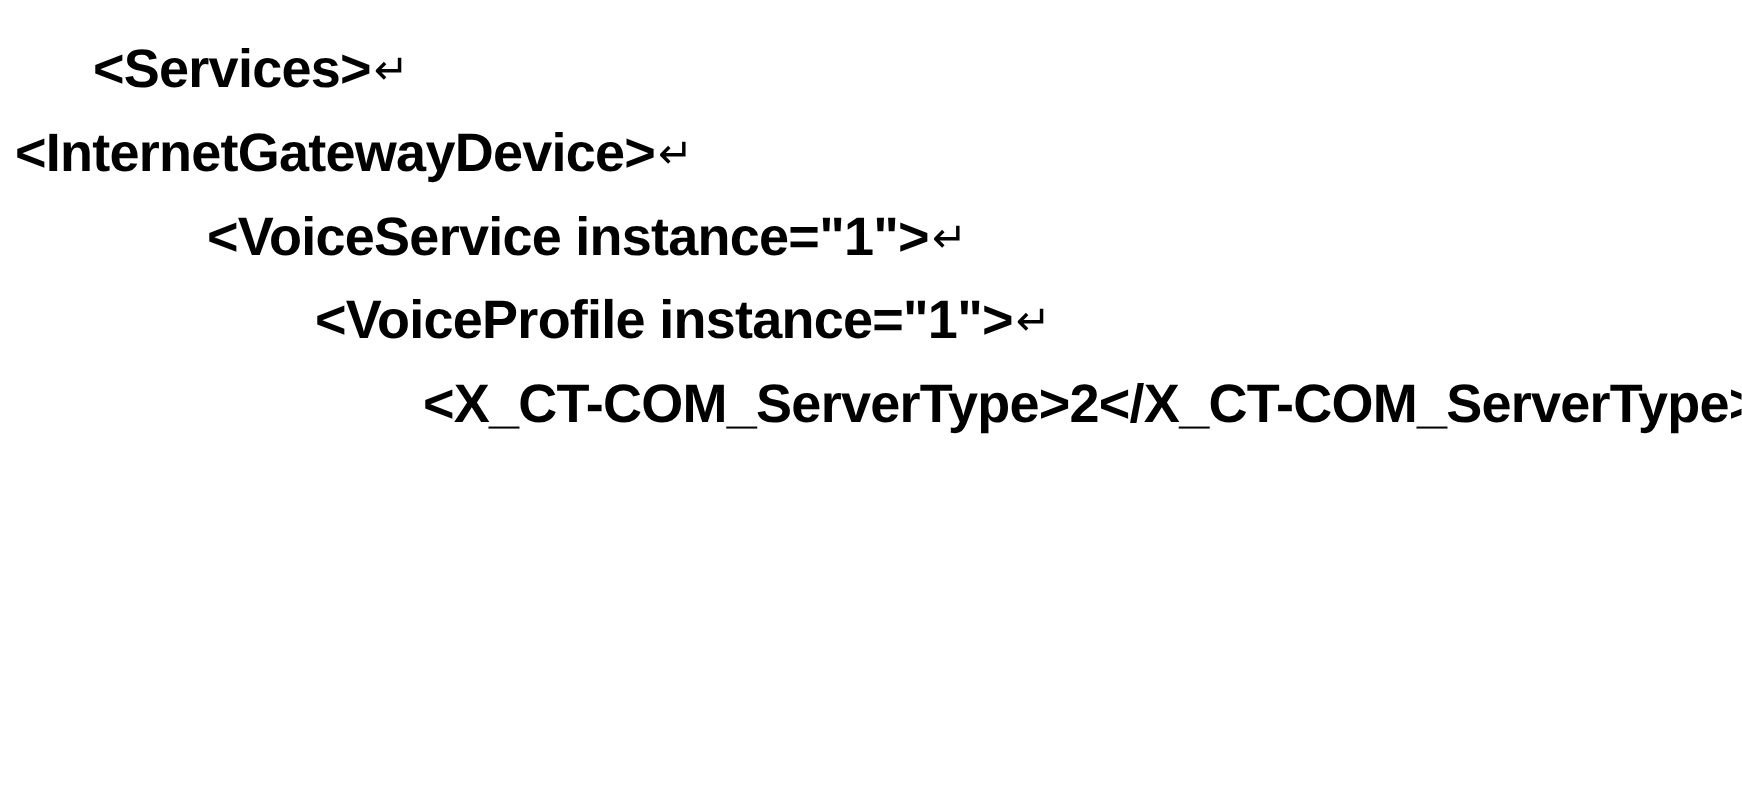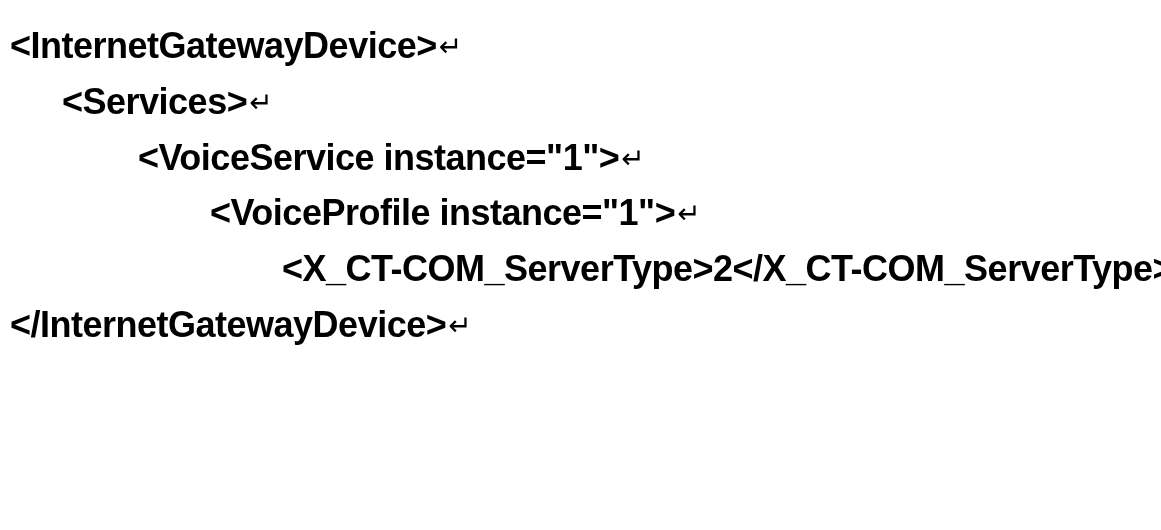--- a/index.html
+++ b/index.html
@@ -33,31 +33,28 @@
     font-size: 28px;
     color: #000000;
     margin-left: 2px;
     vertical-align: 2px;
   }
 </style>
 </head>
 <body>
 
 <div class="doc">
+  <span class="line i1">
+    <span>&lt;Services&gt;</span><span class="ret">↵</span>
+  </span>
   <span class="line">
     <span>&lt;InternetGatewayDevice&gt;</span><span class="ret">↵</span>
-  </span>
-  <span class="line i1">
-    <span>&lt;Services&gt;</span><span class="ret">↵</span>
   </span>
   <span class="line i2">
     <span>&lt;VoiceService instance="1"&gt;</span><span class="ret">↵</span>
   </span>
   <span class="line i3">
     <span>&lt;VoiceProfile instance="1"&gt;</span><span class="ret">↵</span>
   </span>
   <span class="line i4">
     <span>&lt;X_CT-COM_ServerType&gt;2&lt;/X_CT-COM_ServerType&gt;</span>
   </span>
-  <span class="line">
-    <span>&lt;/InternetGatewayDevice&gt;</span><span class="ret">↵</span>
-  </span>
 </div>
 
 </body></html>

